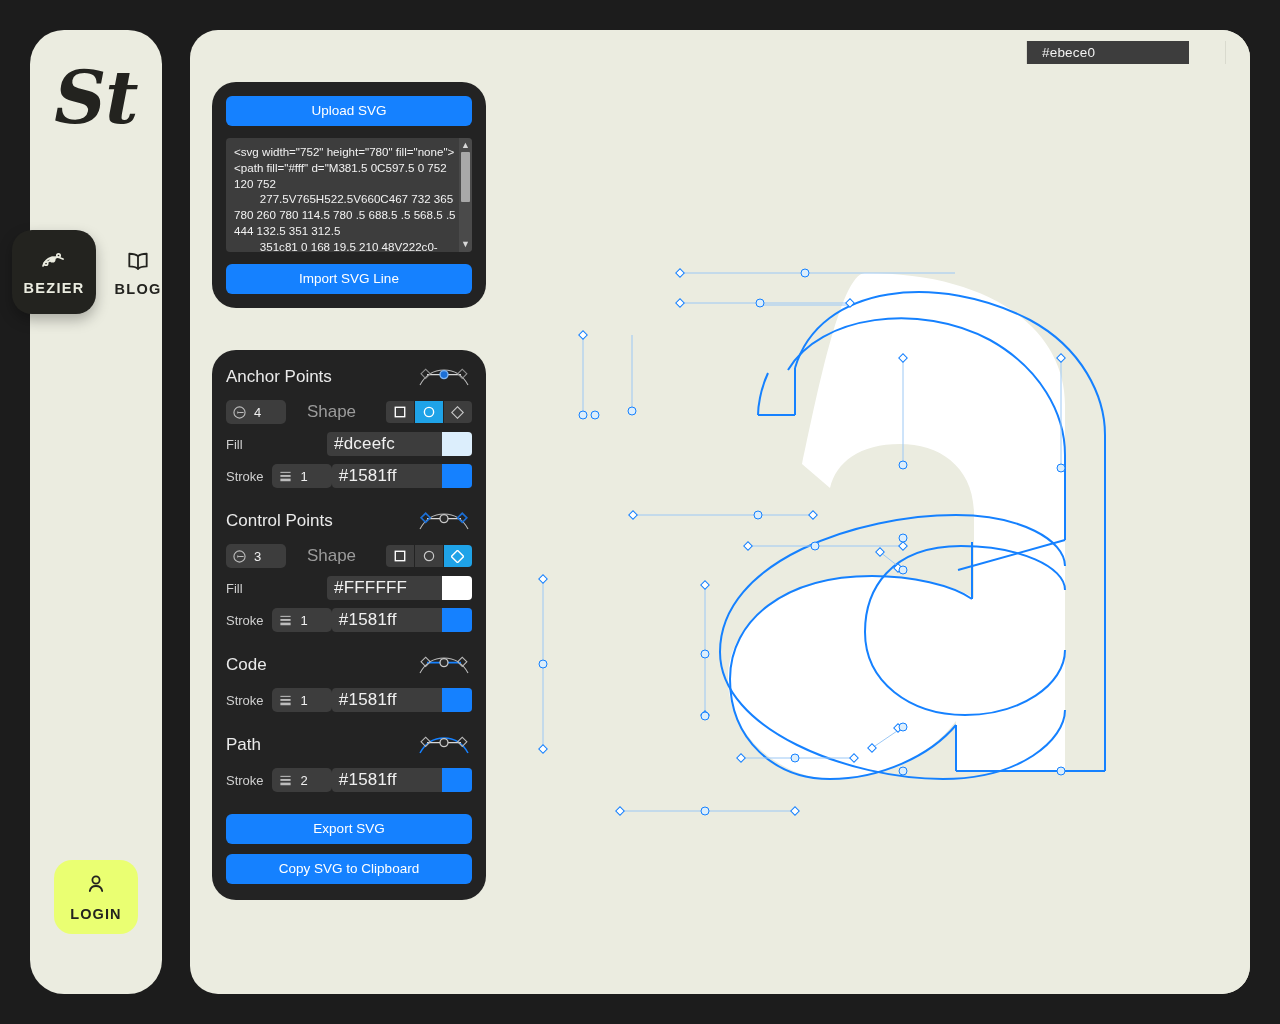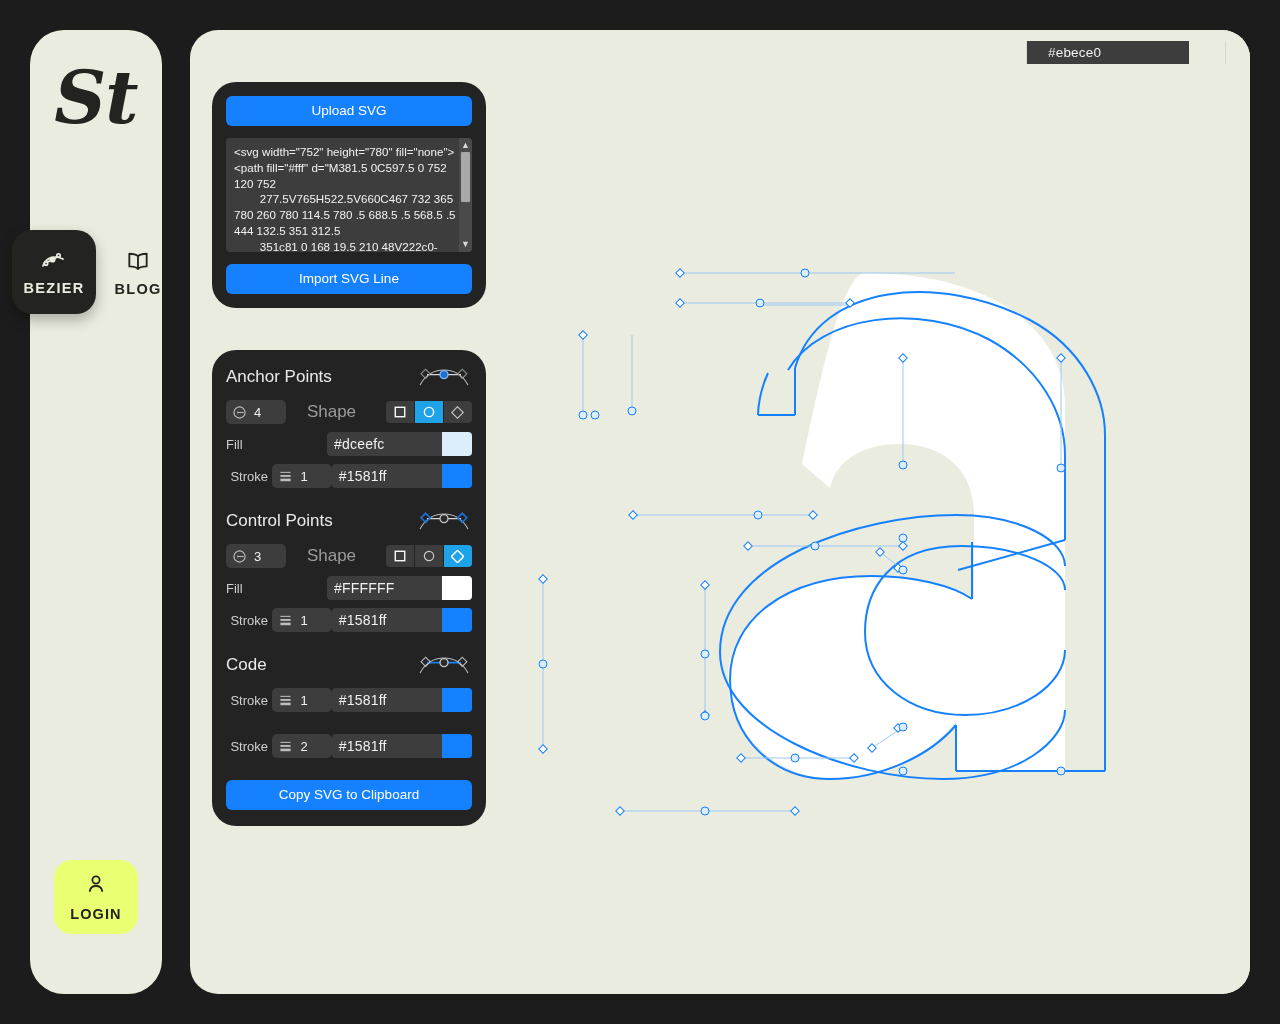--- a/index.html
+++ b/index.html
@@ -154,26 +154,26 @@
   .shape-btn:last-child { border-radius: 0 4px 4px 0; margin-right: 0; }
   .shape-btn.sel { background: #1fa3e8; }
 
   .color-field {
     display: flex; align-items: center;
     width: 145px; height: 24px;
     background: #3d3d3d; border-radius: 4px;
     margin-left: auto; overflow: hidden;
   }
   .color-field .hex {
-    flex: 1; color: #f0f0f0; font-size: 14px; padding-left: 7px;
+    flex: 1; color: #f0f0f0; font-size: 17px; padding-left: 7px;
     letter-spacing: .2px;
   }
   .color-field .sw { width: 30px; height: 24px; }
 
-  .stroke-row .lbl { width: 48px; text-align: center; }
+  .stroke-row .lbl { width: 48px; }
   .stroke-row .num-field { margin-left: 0; margin-right: 0; }
 
   .panel-actions { margin-top: 4px; }
   .panel-actions .btn-blue { margin-bottom: 10px; height: 30px; }
   .panel-actions .btn-blue:last-child { margin-bottom: 0; }
 
   
   .panel-sb {
     position: absolute; left: 500px; top: 52px;
     width: 14px; height: 920px;
@@ -204,21 +204,21 @@
   .bg-field {
     position: absolute; right: 24px; top: 11px;
     display: flex; align-items: center;
     width: 200px; height: 23px;
     background: #ebece0;
     border: 1px solid #d9dace;
   }
   .bg-field .hex {
     flex: 1; height: 23px; line-height: 23px;
     background: #3d3d3d; color: #f2f2f2;
-    font-size: 13.5px; padding-left: 21px;
+    font-size: 13.5px; padding-left: 15px;
     letter-spacing: .2px;
   }
   .bg-field .sw { width: 36px; height: 23px; }
 </style>
 </head>
 <body>
 
 <div class="app">
 
   <div class="nav-rail">
@@ -467,38 +467,51 @@
               <span class="val">1</span>
             </div>
             <div class="color-field">
               <span class="hex">#1581ff</span>
               <span class="sw" style="background: rgb(21, 129, 255);"></span>
             </div>
           </div>
         </div>
 
         <div class="sec">
+          <div class="sec-head">
+            <div class="sec-title">Path</div>
+            <span class="sec-icon">
+              <svg width="56" height="22" viewBox="0 0 56 22" fill="none">
+                <path d="M4 19C11 6 22 4 28 4s17 2 24 15" stroke="#1581ff" stroke-width="1.5"></path>
+                <path d="M11 8.6h34" stroke="#d8d8d8" stroke-width="1.1"></path>
+                <rect x="6.4" y="4.6" width="6.5" height="6.5" transform="rotate(45 9.65 7.85)" stroke="#b9b9b9" stroke-width="1.1"></rect>
+                <rect x="43" y="4.6" width="6.5" height="6.5" transform="rotate(45 46.25 7.85)" stroke="#b9b9b9" stroke-width="1.1"></rect>
+                <circle cx="28" cy="8.6" r="4" fill="#2b2b2b" stroke="#c9c9c9" stroke-width="1.3"></circle>
+              </svg>
+            </span>
+          </div>
           <div class="row stroke-row">
             <span class="lbl">Stroke</span>
             <div class="num-field wide">
               <svg width="13" height="13" viewBox="0 0 14 14">
                 <rect x="1.5" y="2" width="11" height="1.1" fill="#bdbdbd"></rect>
                 <rect x="1.5" y="5.4" width="11" height="2" fill="#bdbdbd"></rect>
                 <rect x="1.5" y="9.3" width="11" height="2.8" fill="#bdbdbd"></rect>
               </svg>
               <span class="val">2</span>
             </div>
             <div class="color-field">
               <span class="hex">#1581ff</span>
               <span class="sw" style="background: rgb(21, 129, 255);"></span>
             </div>
           </div>
         </div>
 
         <div class="panel-actions">
+          <button class="btn-blue">Export SVG</button>
           <button class="btn-blue">Copy SVG to Clipboard</button>
         </div>
       </div>
 
     </div>
 
     <div class="panel-sb">
       <div class="arr up">▲</div>
       <div class="thumb"></div>
       <div class="arr dn">▼</div>

